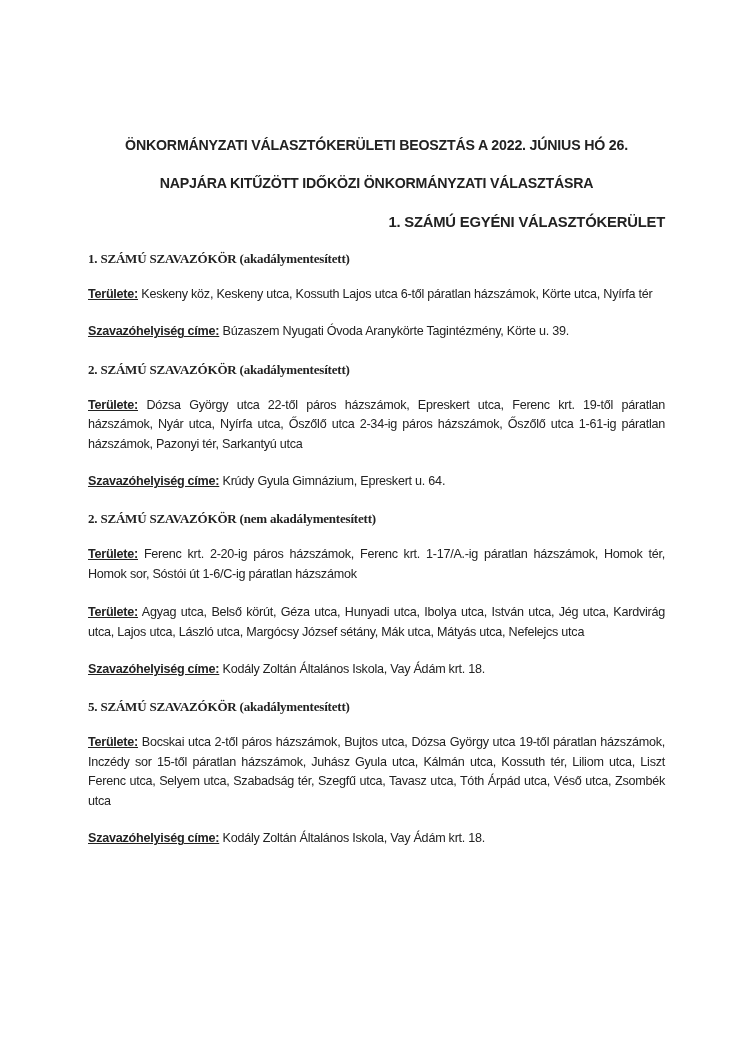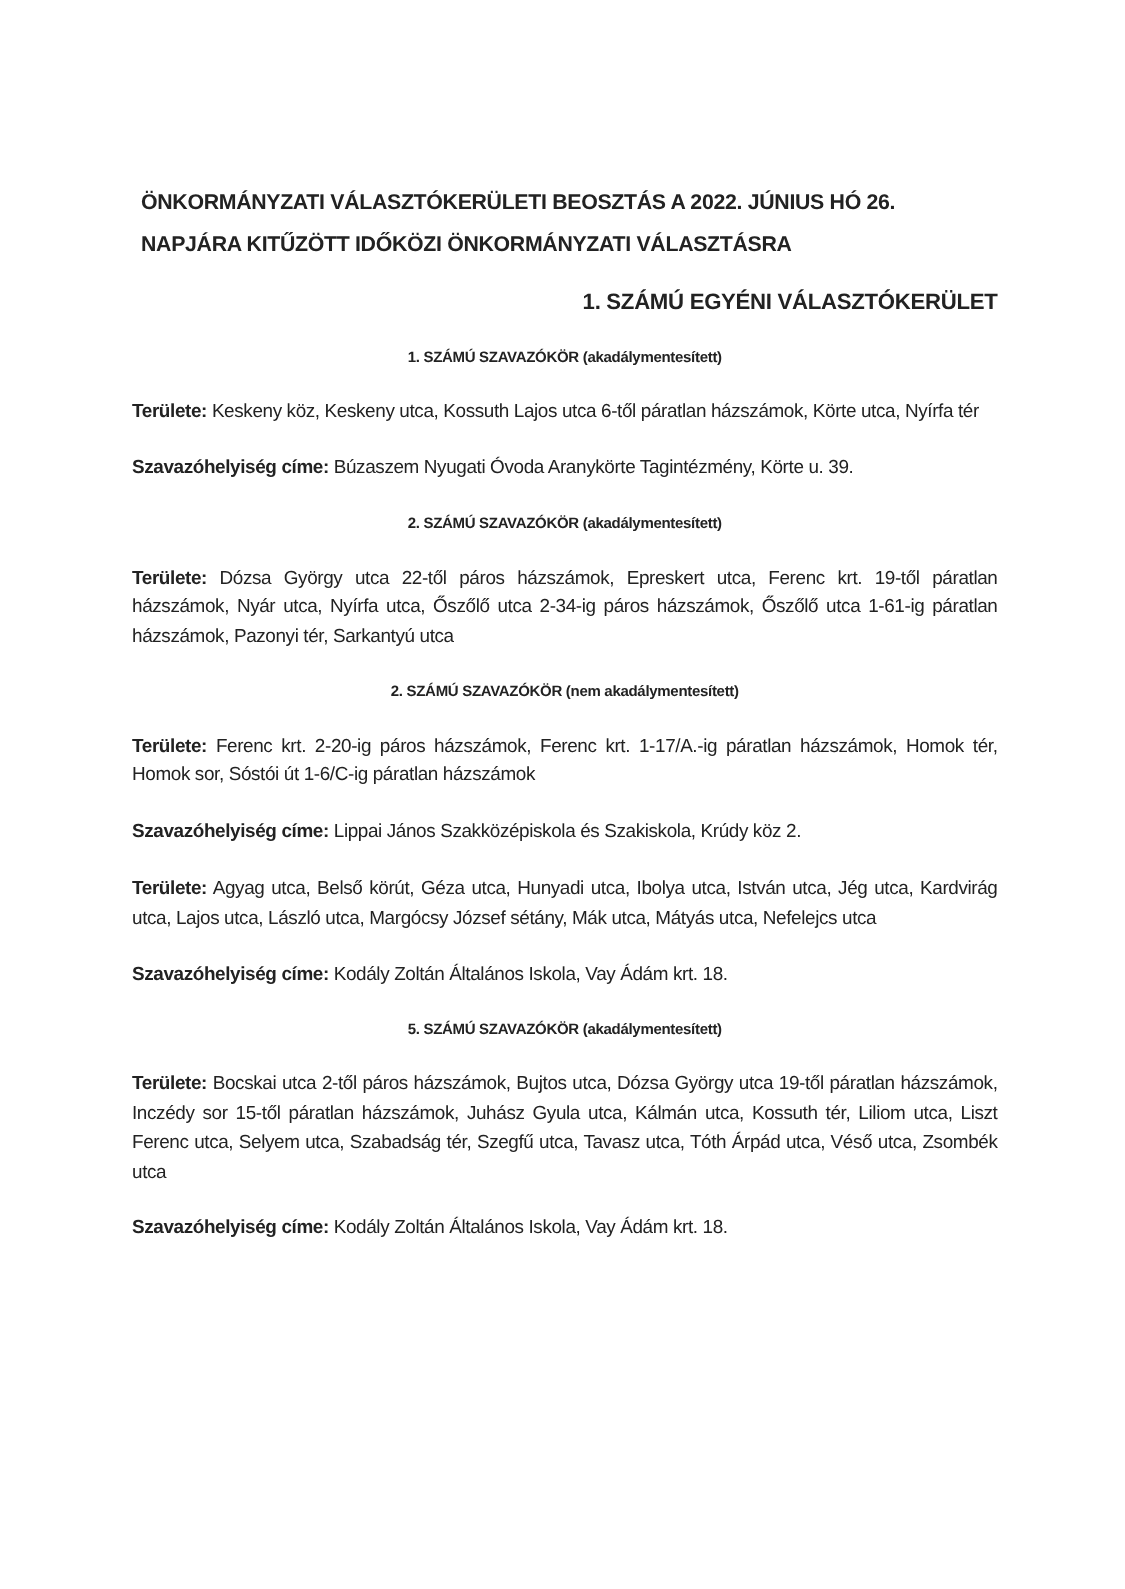--- a/index.html
+++ b/index.html
@@ -3,39 +3,39 @@
 <meta charset="utf-8">
 <style>
   html, body { margin: 0; padding: 0; background: #ffffff; }
   body { width: 750px; height: 1059px; position: relative; overflow: hidden; }
   .page {
     position: absolute; left: 88px; top: 118px; width: 577px;
     font-family: "Liberation Sans", "DejaVu Sans", sans-serif;
     color: #222222;
   }
   .title {
-    text-align: left; font-weight: bold; font-size: 14.2px;
-    line-height: 22px; margin: 6px; letter-spacing: -0.2px;
+    text-align: center; font-weight: bold; font-size: 14.2px;
+    line-height: 22px; margin: 16px; letter-spacing: -0.2px;
   }
   .district {
     text-align: right; font-weight: bold; font-size: 14.8px;
     margin: 18px 0 0 0; line-height: 20px; letter-spacing: -0.2px;
   }
   .precinct-heading {
-    text-align: center; font-weight: bold; font-size: 10px;
-    line-height: 18px; margin: 0 0 17px 0; letter-spacing: -0.2px;
+    font-weight: bold; font-size: 13px;
+    line-height: 18px; margin: 0 0 17px 0; letter-spacing: -0.2px; font-family: Liberation Serif, serif;
   }
   .precinct { margin-top: 19px; }
   .precinct:first-of-type { margin-top: 18px; }
   .para {
     font-size: 12.6px; line-height: 19.4px; margin: 0; text-align: justify;
     letter-spacing: -0.25px;
   }
   .para + .para { margin-top: 18px; }
-  .label { font-weight: bold; }
+  .label { font-weight: bold; text-decoration: underline; }
 </style>
 </head>
 <body>
 
 <div class="page">
   <p class="title">ÖNKORMÁNYZATI VÁLASZTÓKERÜLETI BEOSZTÁS A 2022. JÚNIUS HÓ 26.</p>
   <p class="title">NAPJÁRA KITŰZÖTT IDŐKÖZI ÖNKORMÁNYZATI VÁLASZTÁSRA</p>
 
   <p class="district">1.  SZÁMÚ EGYÉNI VÁLASZTÓKERÜLET</p>
 
@@ -52,31 +52,31 @@
         <span>Búzaszem Nyugati Óvoda Aranykörte Tagintézmény, Körte u. 39.</span>
       </p>
     </div>
 
     <div class="precinct">
       <p class="precinct-heading">2.  SZÁMÚ SZAVAZÓKÖR (akadálymentesített)</p>
       <p class="para">
         <span class="label">Területe:</span>
         <span>Dózsa György utca 22-től páros házszámok, Epreskert utca, Ferenc krt. 19-től páratlan házszámok, Nyár utca, Nyírfa utca, Őszőlő utca 2-34-ig páros házszámok, Őszőlő utca 1-61-ig  páratlan házszámok, Pazonyi tér, Sarkantyú utca</span>
       </p>
+      <p class="para">
+        <span class="label">Szavazóhelyiség címe:</span>
+        <span>Krúdy Gyula Gimnázium, Epreskert u. 64.</span>
+      </p>
     </div>
 
     <div class="precinct">
       <p class="precinct-heading">2. SZÁMÚ SZAVAZÓKÖR (nem akadálymentesített)</p>
       <p class="para">
         <span class="label">Területe:</span>
         <span>Ferenc krt. 2-20-ig páros házszámok, Ferenc krt. 1-17/A.-ig páratlan házszámok, Homok tér, Homok sor, Sóstói út 1-6/C-ig páratlan házszámok</span>
-      </p>
-      <p class="para">
-        <span class="label">Szavazóhelyiség címe:</span>
-        <span>Lippai János Szakközépiskola és Szakiskola, Krúdy köz 2.</span>
       </p>
     </div>
 
     <div class="precinct">
       <p class="para">
         <span class="label">Területe:</span>
         <span>Agyag utca, Belső körút, Géza utca, Hunyadi utca, Ibolya utca, István utca, Jég utca, Kardvirág utca, Lajos utca, László utca, Margócsy József sétány, Mák utca, Mátyás utca, Nefelejcs utca</span>
       </p>
       <p class="para">
         <span class="label">Szavazóhelyiség címe:</span>

